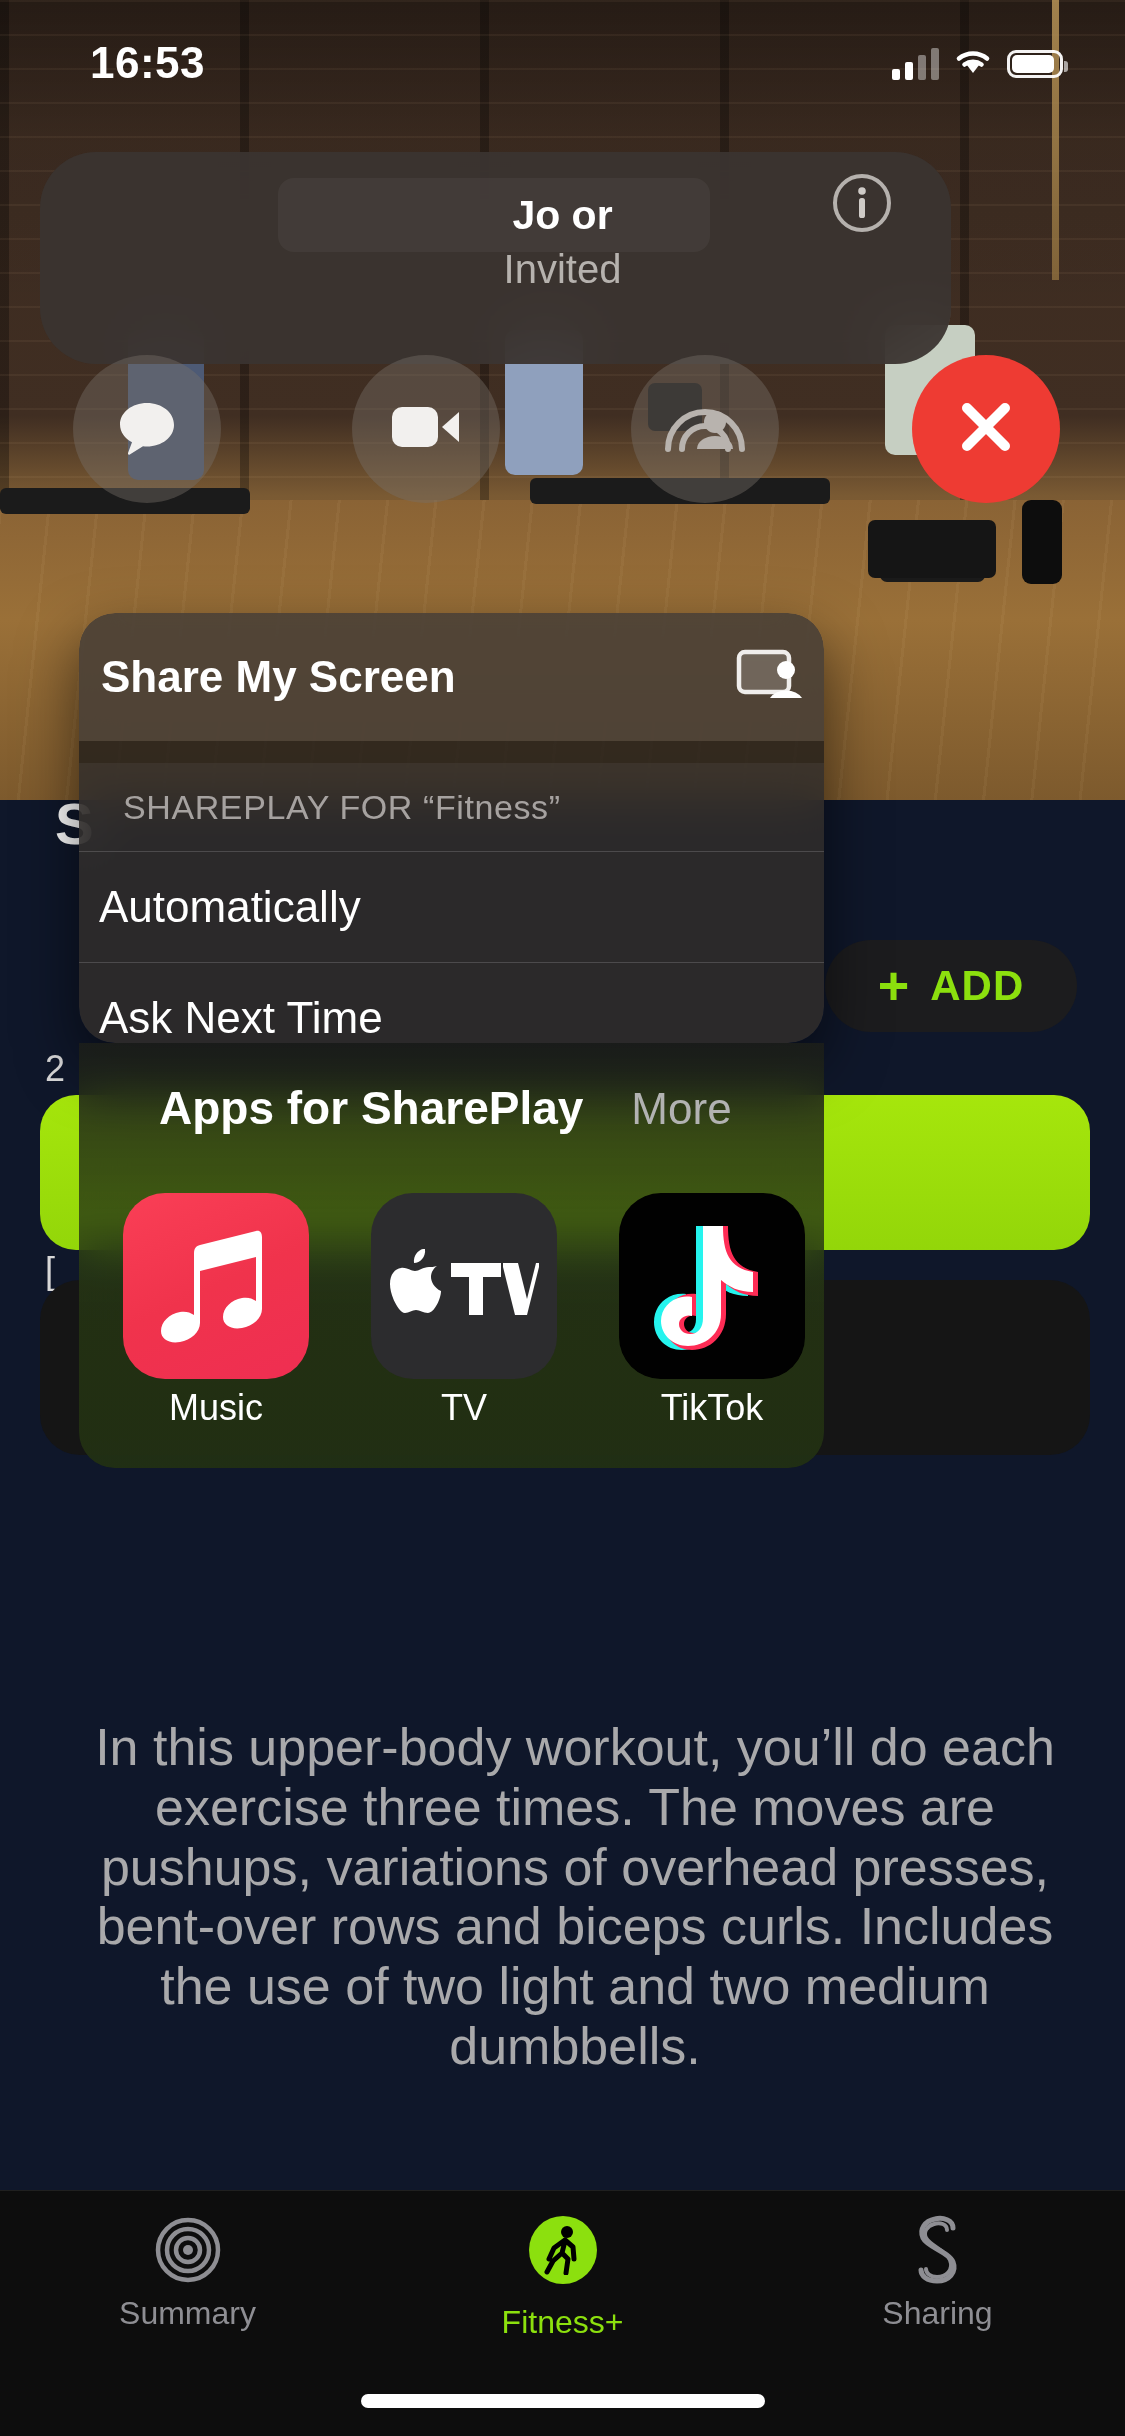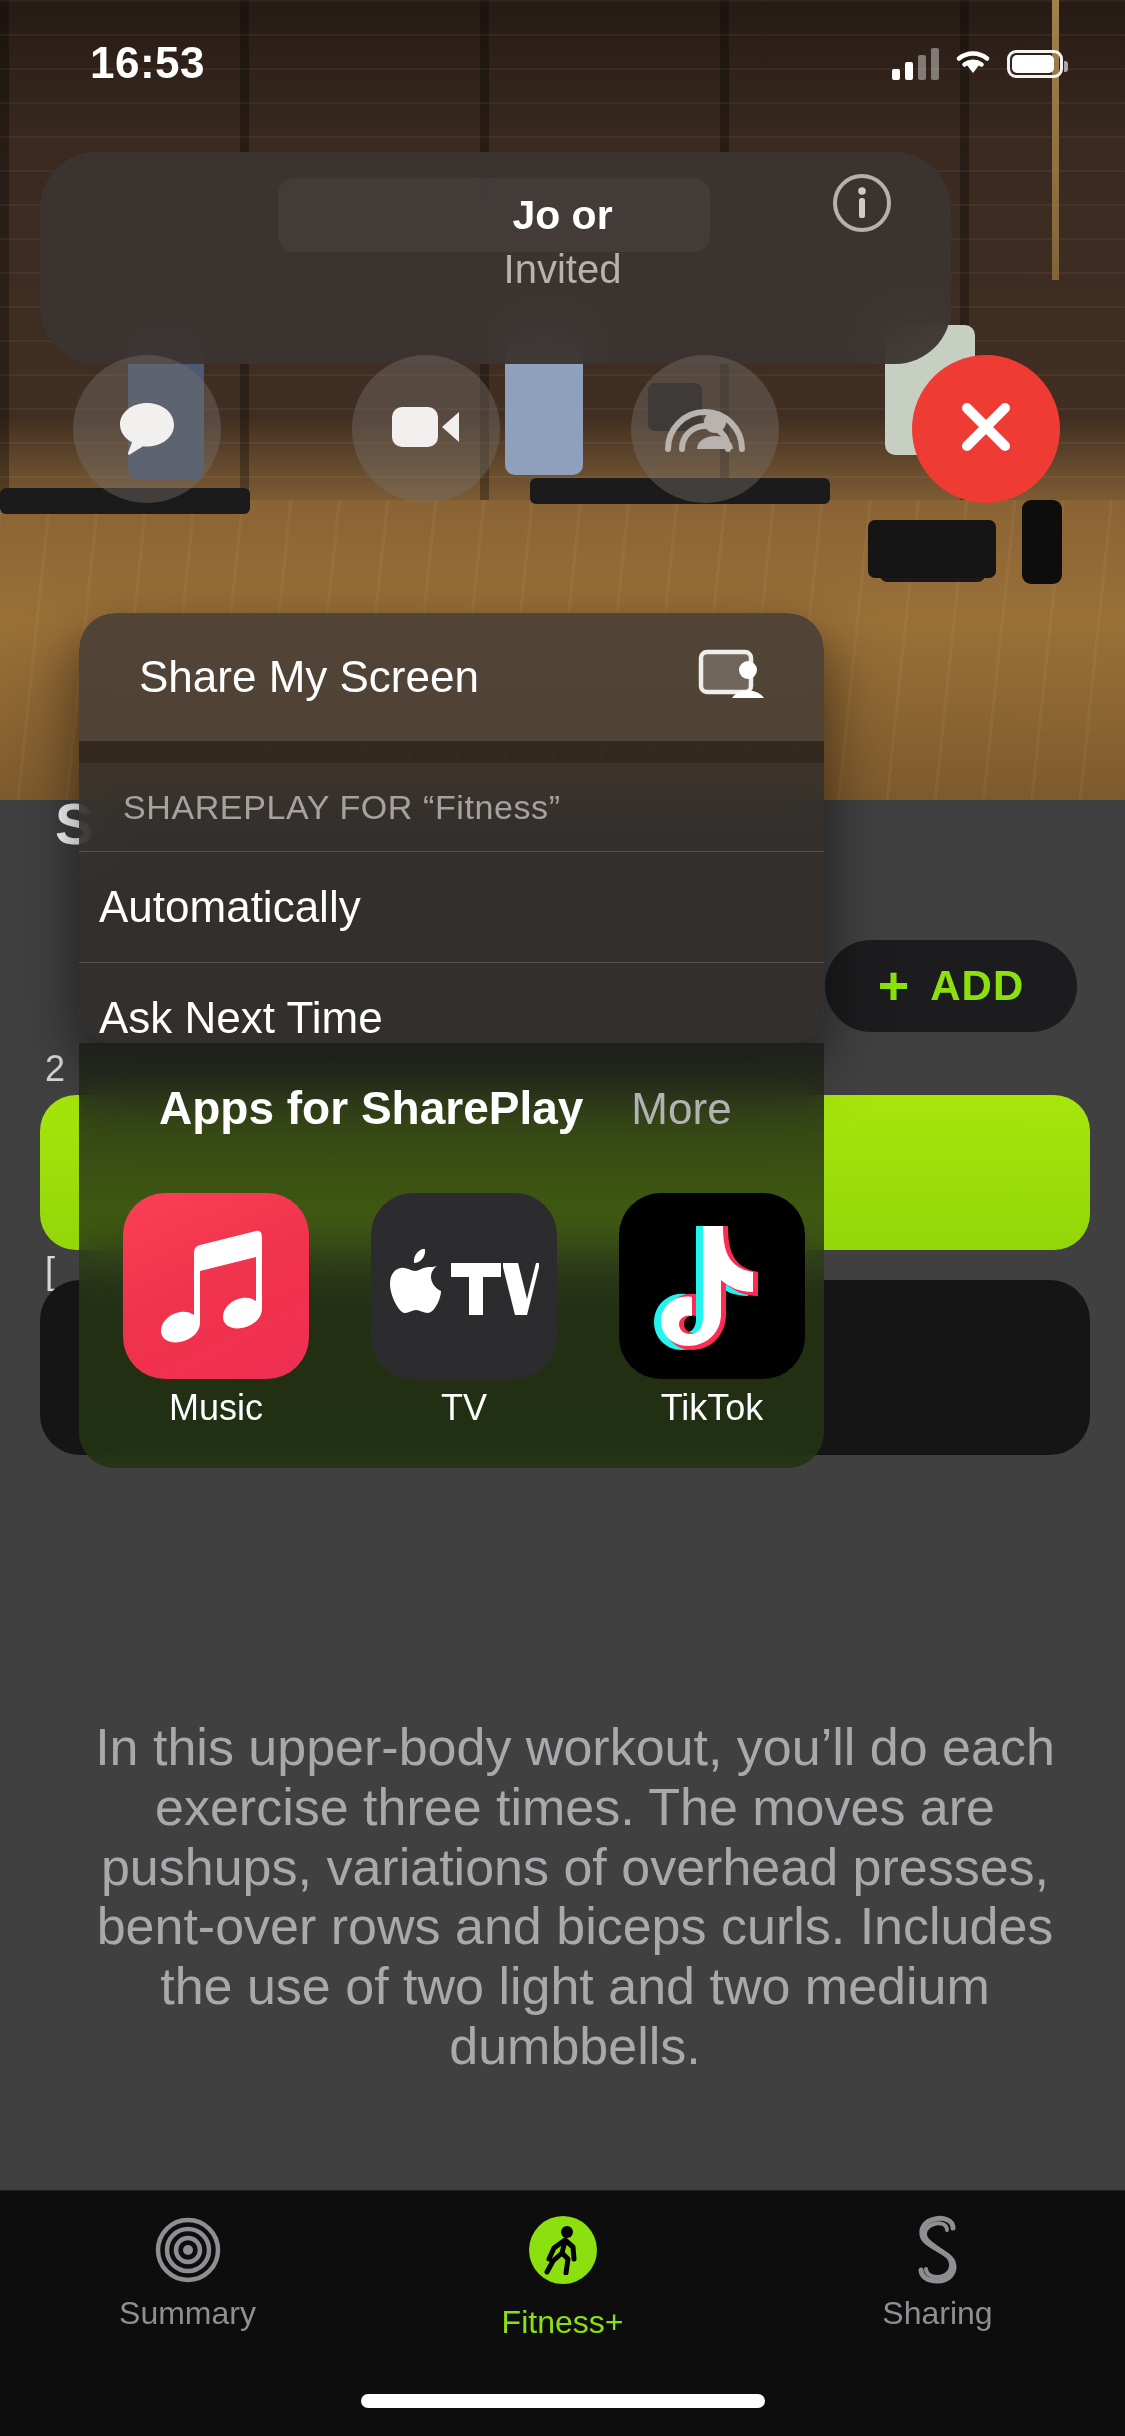--- a/index.html
+++ b/index.html
@@ -2,21 +2,21 @@
 <html><head>
 <meta charset="utf-8">
 <style>
   * { margin:0; padding:0; box-sizing:border-box; }
   html, body {
     width:1125px; height:2436px;
     background:#000;
     font-family:"Liberation Sans", sans-serif;
     overflow:hidden;
   }
-  #screen { position:relative; width:1125px; height:2436px; background:#404040; overflow:hidden; }
+  #screen { position:relative; width:1125px; height:2436px; background:#0f172a; overflow:hidden; }
 
   
   .hero {
     position:absolute; left:0; top:0; width:1125px; height:800px;
     background:
       linear-gradient(to bottom, rgba(0,0,0,0.35) 0%, rgba(0,0,0,0.05) 18%, rgba(0,0,0,0) 40%),
       linear-gradient(to bottom, #3a2a20 0%, #402e22 52%, #7a5a33 62%, #8a6434 74%, #6e4f2a 86%, #4a3420 100%);
   }
   .hero-bricks {
     position:absolute; left:0; top:0; width:1125px; height:500px;
@@ -129,21 +129,22 @@
   }
 
   
   .ctx-menu {
     position:absolute; left:79px; top:613px; width:745px; height:430px;
     border-radius:36px; overflow:hidden; z-index:50;
     box-shadow:0 24px 60px rgba(0,0,0,0.55);
   }
   .ctx-row {
     position:relative; display:flex; align-items:center; justify-content:space-between;
-    padding:0 60px;
+    padding:0 22px;
+    font-weight:bold;
   }
   .ctx-share {
     height:128px; background:rgba(70,62,55,0.86); backdrop-filter:blur(22px);
   }
   .ctx-share .lbl { font-size:44px; color:#fff; }
   .ctx-gap { height:22px; background:rgba(30,28,26,0.80); }
   .ctx-group { background:rgba(48,45,42,0.85); backdrop-filter:blur(22px); }
   .ctx-header {
     height:88px; display:flex; align-items:center; padding:0 44px;
     font-size:34px; color:#a6a2a0; letter-spacing:0.6px;

